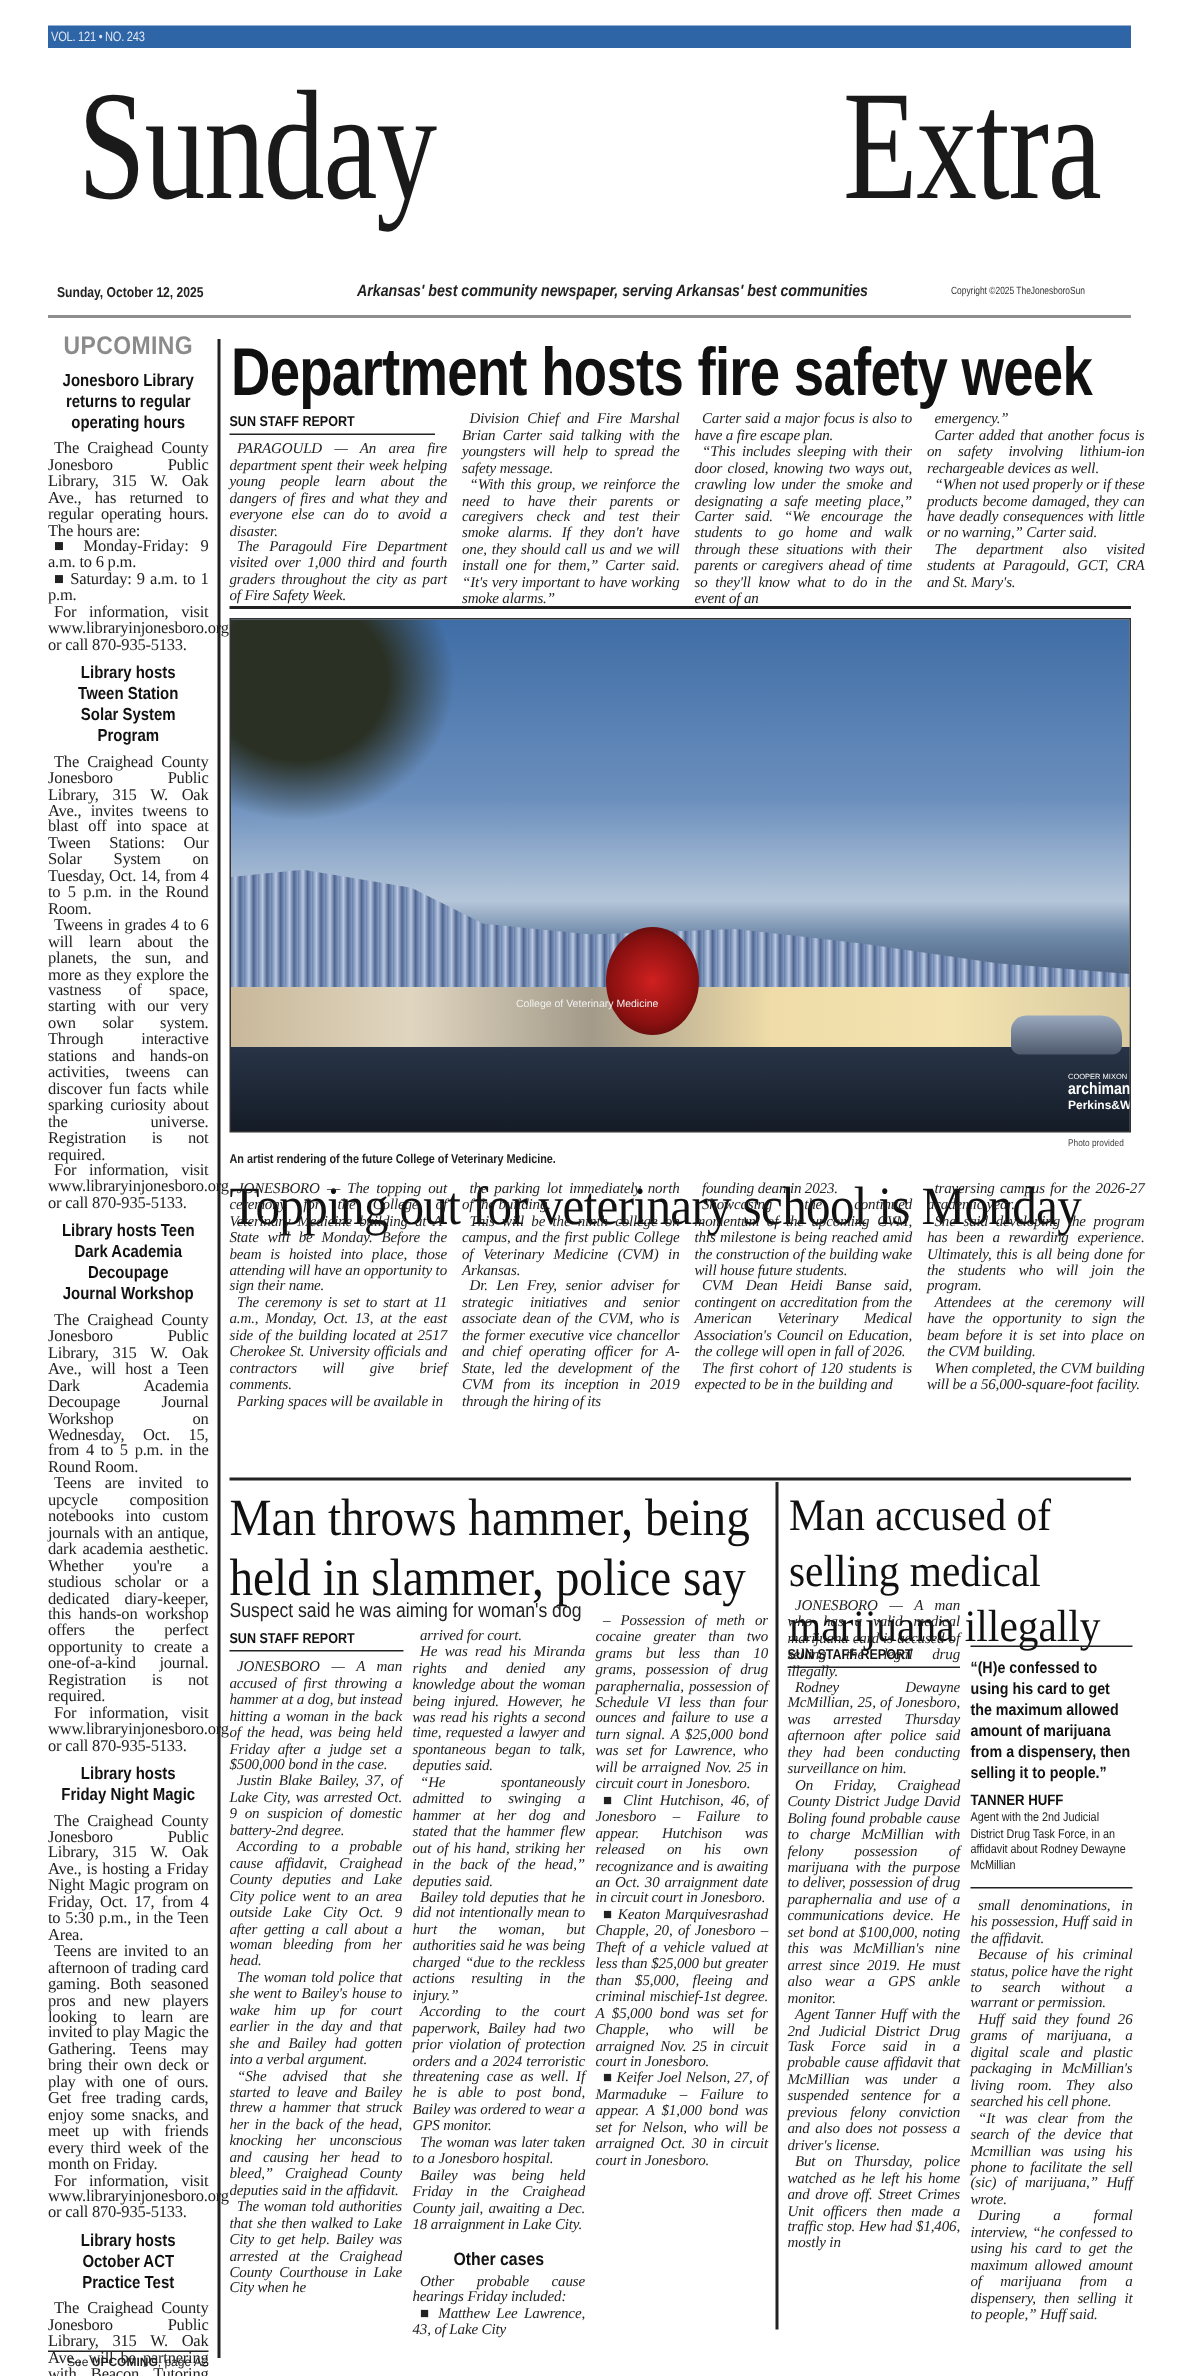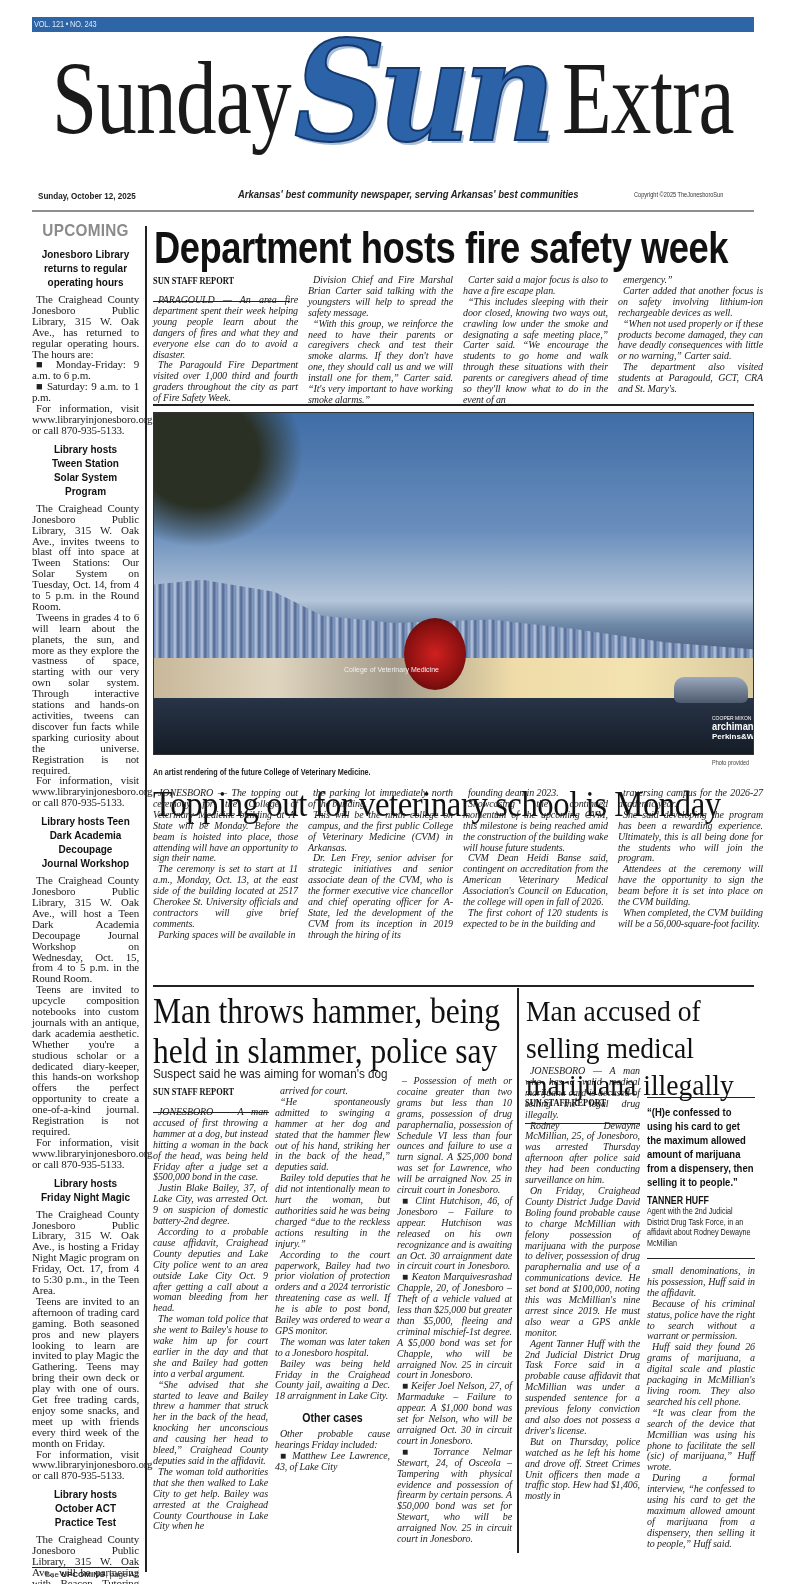--- a/index.html
+++ b/index.html
@@ -27,21 +27,21 @@
   .upcoming-title { text-align: center; font-family: "Liberation Sans", sans-serif; font-weight: bold; font-size: 17px; color: #8b8b8b; letter-spacing: 0.3px; margin-top: 1px; transform: scaleX(0.9); }
   .side-head { text-align: center; font-family: "Liberation Sans", sans-serif; font-weight: bold; font-size: 11.6px; line-height: 14px; color: #111; margin: 6px 0 5px 0; transform: scaleX(0.86); }
   .side-body p { font-size: 11px; line-height: 10.9px; text-align: justify; text-indent: 4px; hyphens: auto; color: #222; letter-spacing: -0.15px; }
   .side-story { margin-bottom: 4px; }
   .see-more { position: absolute; left: 0; top: 1347px; width: 107px; border-top: 1px solid #222; padding-top: 2px; text-align: right; font-family: "Liberation Sans", sans-serif; font-size: 8px; color: #222; }
   .see-more b { font-weight: bold; }
 
   
   .story-head { position: absolute; font-family: "Liberation Sans", sans-serif; font-weight: bold; color: #111; white-space: nowrap; transform-origin: left top; }
   .headline-fire { left: 154px; top: 222px; font-size: 45px; transform: scaleX(0.808); letter-spacing: -0.6px; }
-  .byline { position: absolute; font-family: Liberation Serif, serif; font-weight: bold; font-size: 9.5px; color: #111; border-bottom: 1px solid #222; padding-bottom: 15px; }
+  .byline { position: absolute; font-family: Liberation Sans, sans-serif; font-weight: bold; font-size: 9.5px; color: #111; border-bottom: 1px solid #222; padding-bottom: 2px; }
   .byline span { display: inline-block; transform: scaleX(0.88); transform-origin: left; }
 
   .cols { position: absolute; display: grid; column-gap: 10px; }
   .col p { font-size: 10px; line-height: 10.9px; text-align: justify; text-indent: 5px; color: #222; letter-spacing: -0.1px; hyphens: auto; font-style: italic; }
 
   .rule-h { position: absolute; height: 2px; background: #222; }
 
   .photo { position: absolute; left: 153px; top: 412px; width: 601px; height: 343px; overflow: hidden; border: 1px solid #333; background: linear-gradient(180deg, #3f6da6 0%, #6b8fbd 35%, #b5c6d9 55%, #6e88a8 62%, #2d3e57 78%, #121926 100%); }
   .photo .building { position: absolute; left: 0; top: 150px; width: 601px; height: 120px; background: repeating-linear-gradient(90deg, #6d86b0 0px, #b9c8e0 3px, #4f6690 6px, #8aa0c6 9px); clip-path: polygon(0 18%, 8% 14%, 20% 24%, 28% 44%, 40% 50%, 56% 47%, 70% 55%, 85% 66%, 100% 72%, 100% 100%, 0 100%); }
   .photo .glass { position: absolute; left: 0; top: 245px; width: 601px; height: 40px; background: linear-gradient(90deg, #c9b89a 0%, #e0d6c0 20%, #a39a8a 40%, #efdca8 60%, #f3e3b0 80%, #d8c9a0 100%); }
@@ -70,23 +70,20 @@
   .pullquote .who { margin-top: 6px; font-family: "Liberation Sans", sans-serif; font-weight: bold; font-size: 10px; color: #111; transform: scaleX(0.88); transform-origin: left; }
   .pullquote .role { font-family: "Liberation Sans", sans-serif; font-size: 8.4px; line-height: 10.5px; color: #222; transform: scaleX(0.86); transform-origin: left; width: 124px; }
 </style>
 </head>
 <body>
 
 <div class="vol-bar"><span>VOL. 121 • NO. 243</span></div>
 
 <div class="masthead">
   <div class="mast-word mast-sunday">Sunday</div>
-  <div class="mast-sun">
-    <div class="sun-text">Sun</div>
-  </div>
   <div class="mast-word mast-extra">Extra</div>
 </div>
 
 <div class="dateline">Sunday, October 12, 2025</div>
 <div class="tagline">Arkansas' best community newspaper, serving Arkansas' best communities</div>
 <div class="copyright">Copyright ©2025 TheJonesboroSun</div>
 <div class="head-rule"></div>
 
 <div class="sidebar">
   <div class="upcoming-title">UPCOMING</div>
@@ -215,35 +212,35 @@
   <div class="col" style="padding-top:21px;">
     <p>JONESBORO — A man accused of first throwing a hammer at a dog, but instead hitting a woman in the back of the head, was being held Friday after a judge set a $500,000 bond in the case.</p>
     <p>Justin Blake Bailey, 37, of Lake City, was arrested Oct. 9 on suspicion of domestic battery-2nd degree.</p>
     <p>According to a probable cause affidavit, Craighead County deputies and Lake City police went to an area outside Lake City Oct. 9 after getting a call about a woman bleeding from her head.</p>
     <p>The woman told police that she went to Bailey's house to wake him up for court earlier in the day and that she and Bailey had gotten into a verbal argument.</p>
     <p>“She advised that she started to leave and Bailey threw a hammer that struck her in the back of the head, knocking her unconscious and causing her head to bleed,” Craighead County deputies said in the affidavit.</p>
     <p>The woman told authorities that she then walked to Lake City to get help. Bailey was arrested at the Craighead County Courthouse in Lake City when he</p>
   </div>
   <div class="col">
     <p>arrived for court.</p>
+    <p>He was read his Miranda rights and denied any knowledge about the woman being injured. However, he was read his rights a second time, requested a lawyer and spontaneous began to talk, deputies said.</p>
     <p>“He spontaneously admitted to swinging a hammer at her dog and stated that the hammer flew out of his hand, striking her in the back of the head,” deputies said.</p>
     <p>Bailey told deputies that he did not intentionally mean to hurt the woman, but authorities said he was being charged “due to the reckless actions resulting in the injury.”</p>
     <p>According to the court paperwork, Bailey had two prior violation of protection orders and a 2024 terroristic threatening case as well. If he is able to post bond, Bailey was ordered to wear a GPS monitor.</p>
     <p>The woman was later taken to a Jonesboro hospital.</p>
     <p>Bailey was being held Friday in the Craighead County jail, awaiting a Dec. 18 arraignment in Lake City.</p>
     <div class="subsection">Other cases</div>
     <p>Other probable cause hearings Friday included:</p>
     <p>■ Matthew Lee Lawrence, 43, of Lake City</p>
   </div>
   <div class="col" style="margin-top:-10px;">
     <p>– Possession of meth or cocaine greater than two grams but less than 10 grams, possession of drug paraphernalia, possession of Schedule VI less than four ounces and failure to use a turn signal. A $25,000 bond was set for Lawrence, who will be arraigned Nov. 25 in circuit court in Jonesboro.</p>
     <p>■ Clint Hutchison, 46, of Jonesboro – Failure to appear. Hutchison was released on his own recognizance and is awaiting an Oct. 30 arraignment date in circuit court in Jonesboro.</p>
     <p>■ Keaton Marquivesrashad Chapple, 20, of Jonesboro – Theft of a vehicle valued at less than $25,000 but greater than $5,000, fleeing and criminal mischief-1st degree. A $5,000 bond was set for Chapple, who will be arraigned Nov. 25 in circuit court in Jonesboro.</p>
     <p>■ Keifer Joel Nelson, 27, of Marmaduke – Failure to appear. A $1,000 bond was set for Nelson, who will be arraigned Oct. 30 in circuit court in Jonesboro.</p>
-    <p>■ Torrance Nelmar Stewart, 24, of Osceola – Tampering with physical evidence and possession of firearm by certain persons. A $50,000 bond was set for Stewart, who will be arraigned Nov. 25 in circuit court in Jonesboro.</p>
   </div>
 </div>
 
 <div class="vert-rule"></div>
 
 <div class="headline-mari">Man accused of selling medical marijuana illegally</div>
 <div class="byline" style="left:525px; top:1098px; width:115px;"><span>SUN STAFF REPORT</span></div>
 <div class="cols" style="left:525px; top:1044px; width:115px; grid-template-columns: 115px;">
   <div class="col" style="padding-top:22px;">
     <p>JONESBORO — A man who has a valid medical marijuana card is accused of selling the legal drug illegally.</p>

